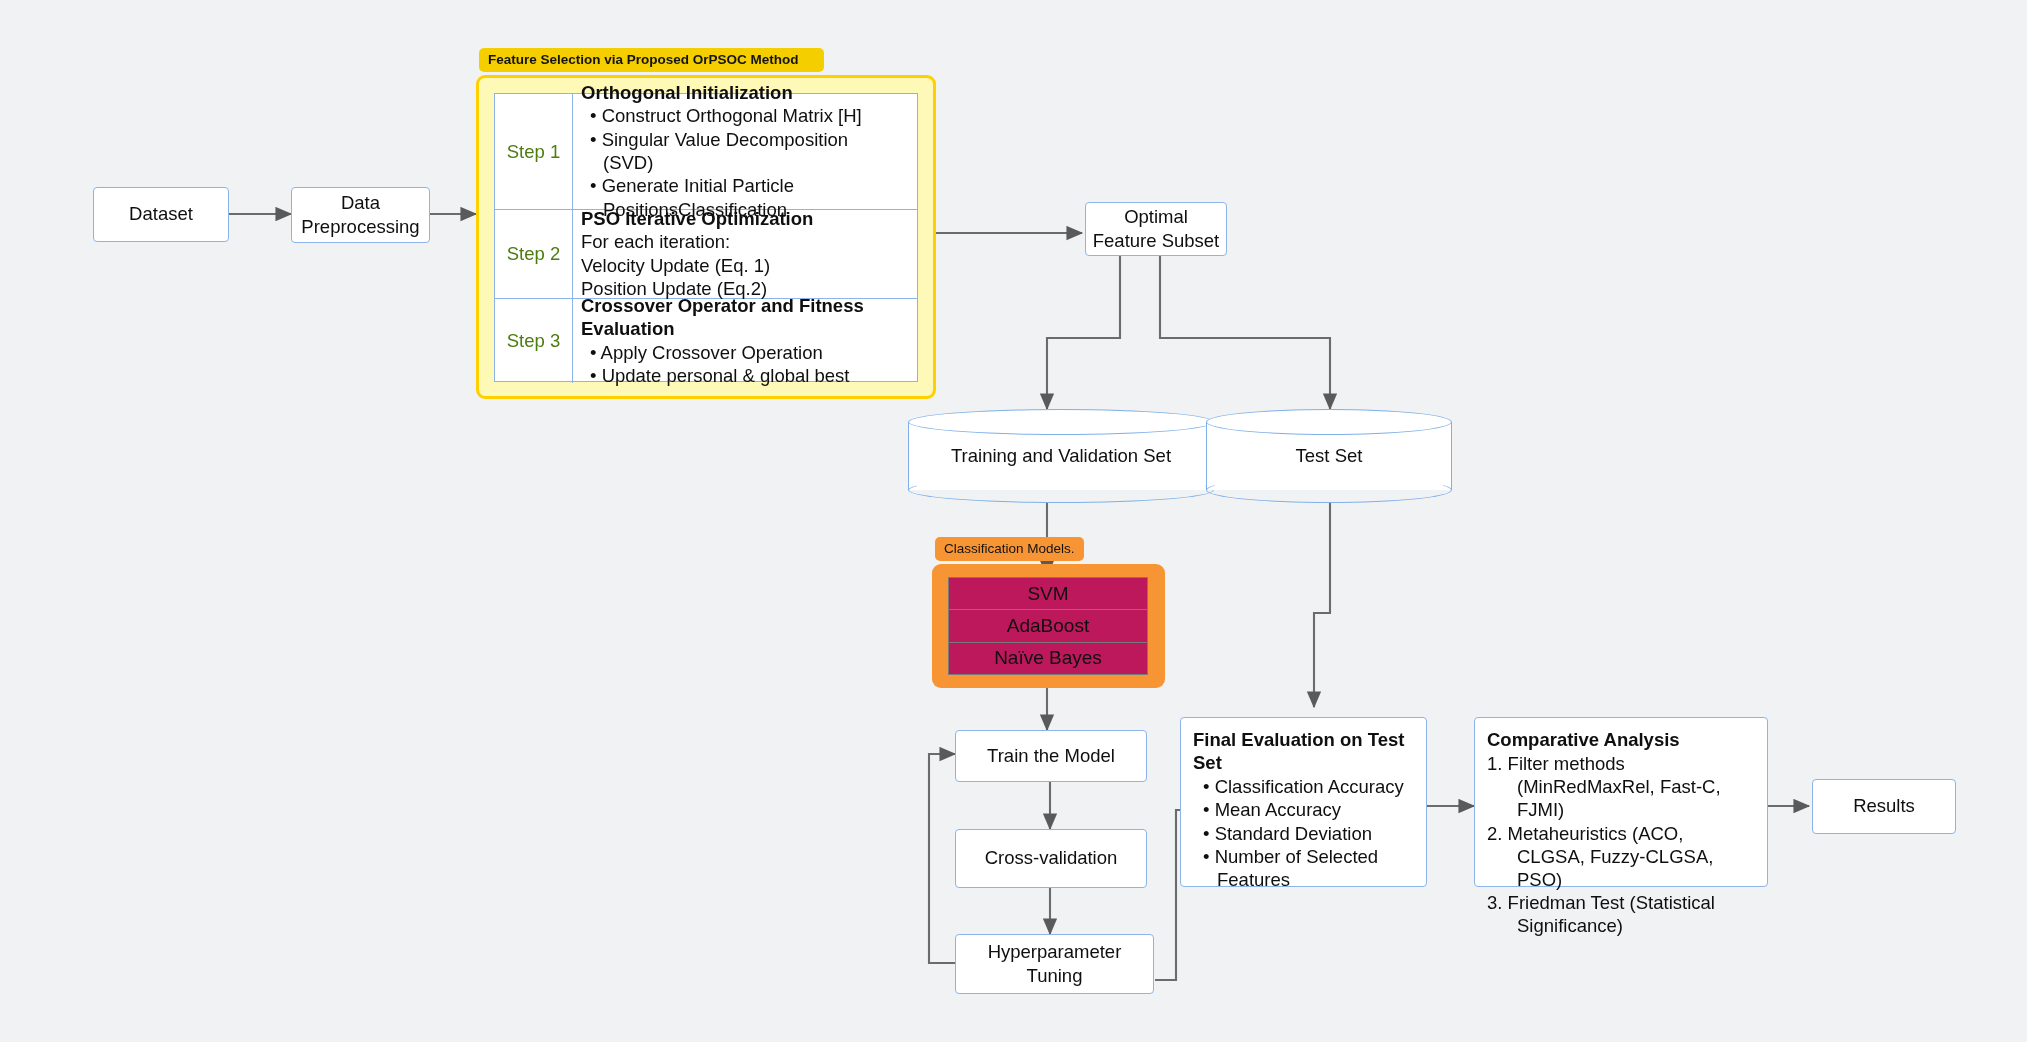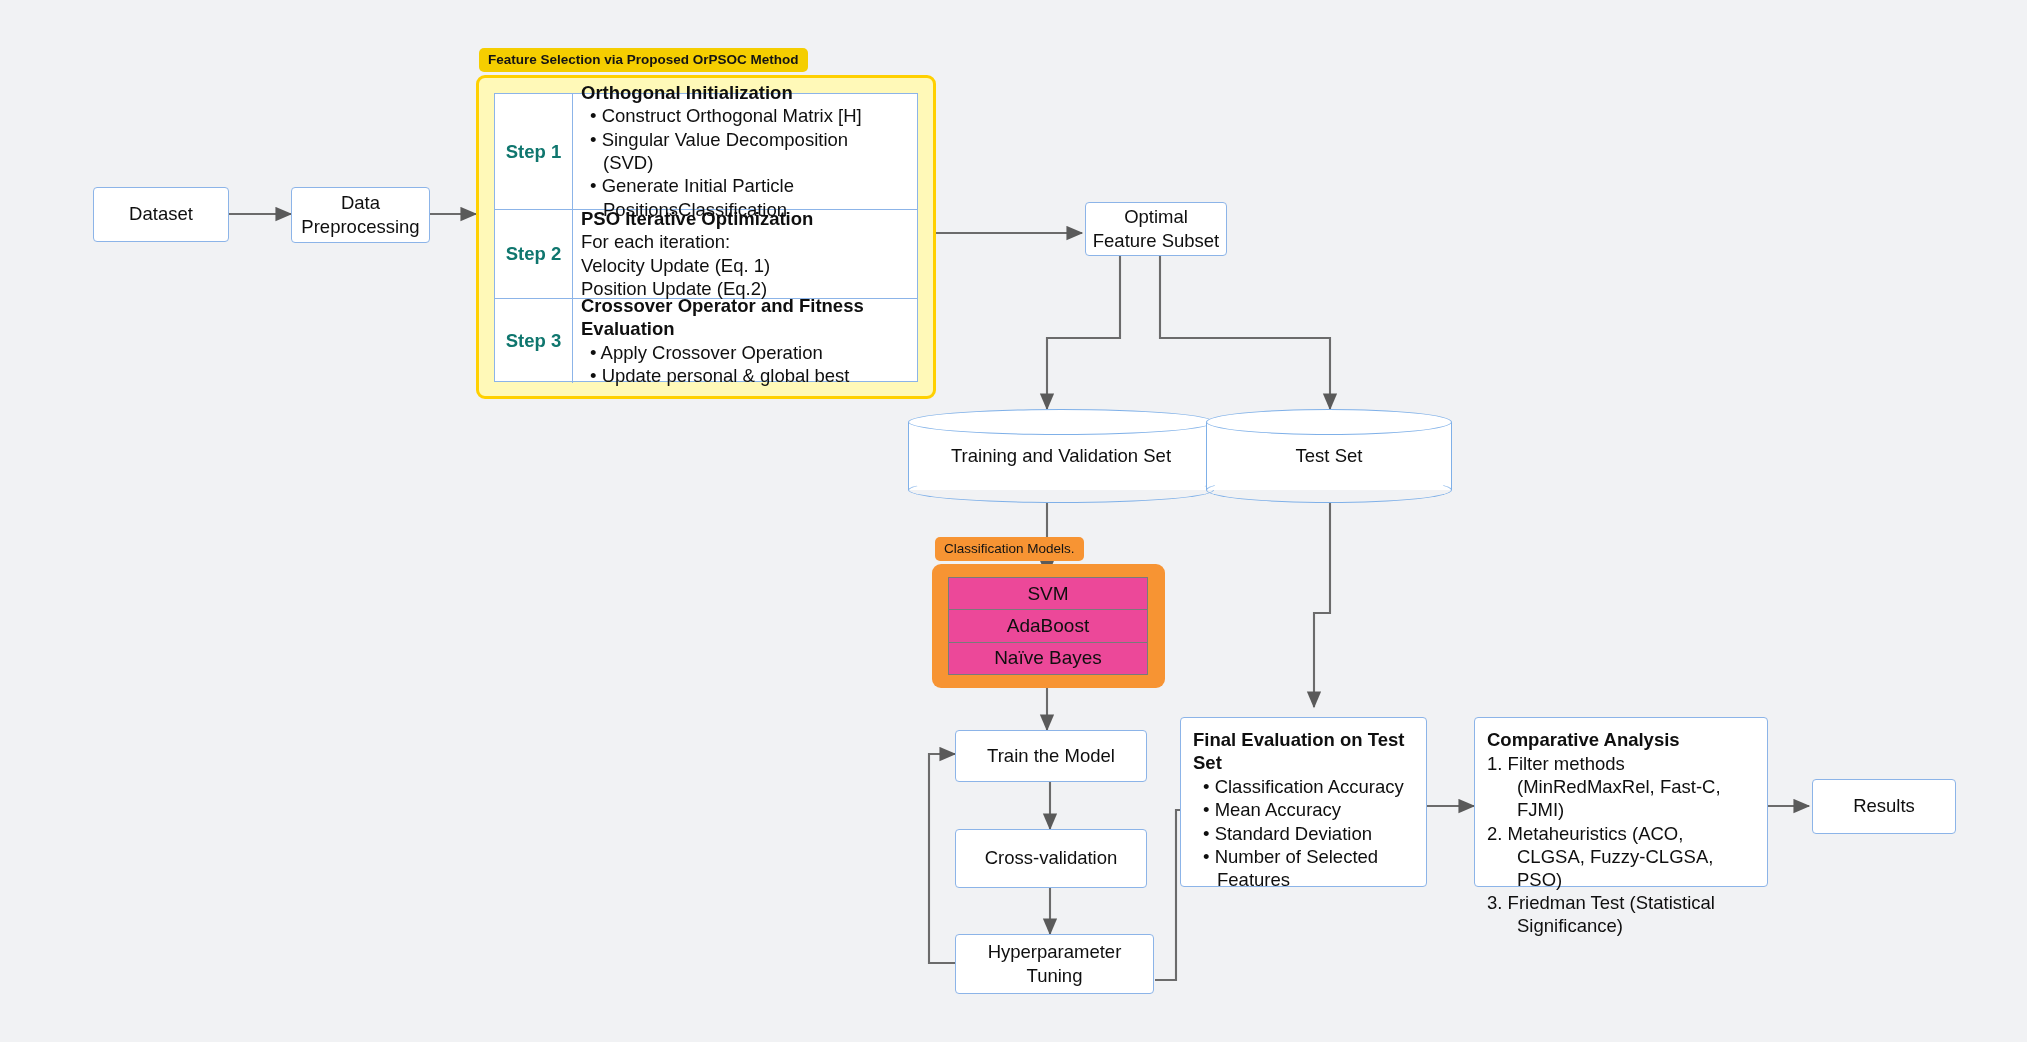--- a/index.html
+++ b/index.html
@@ -33,39 +33,39 @@
     border-radius:9px;
     box-sizing:border-box;
   }
   .tag-yellow{
     position:absolute;
     background:#f5ce00;
     border-radius:5px;
     color:#141414;
     font-size:13.5px;
     font-weight:600;
-    padding:4px 9px 5px 9px;
+    padding:4px 25px 5px 9px;
     white-space:nowrap;
     box-sizing:border-box;
   }
 
   
   .steps{
     position:absolute;
     background:#ffffff;
     border:1.4px solid #8cb4e8;
     box-sizing:border-box;
     display:flex;flex-direction:column;
   }
   .step-row{display:flex;flex:0 0 auto;border-bottom:1.4px solid #8cb4e8;box-sizing:border-box;}
   .step-row:last-child{border-bottom:none;}
   .step-label{
     flex:0 0 78px;
     display:flex;align-items:center;justify-content:center;
-    font-weight:bold;font-size:18.5px;color:#0f766e;
+    font-weight:normal;font-size:18.5px;color:#4d7c0f;
     border-right:1.4px solid #8cb4e8;
     box-sizing:border-box;
   }
   .step-body{
     flex:1 1 auto;
     padding:6px 16px 7px 8px;
     box-sizing:border-box;
     display:flex;flex-direction:column;justify-content:center;
   }
   .step-title{font-weight:bold;font-size:18.5px;line-height:1.26;color:#0f0f0f;}
@@ -110,21 +110,21 @@
     border-radius:5px;
     color:#141414;
     font-size:13.5px;
     font-weight:400;
     padding:4px 9px 5px 9px;
     white-space:nowrap;
     box-sizing:border-box;
   }
   .model-table{
     position:absolute;
-    background:#ec4899;
+    background:#be185d;
     border:1.4px solid #7a7a7a;
     box-sizing:border-box;
     display:flex;flex-direction:column;
   }
   .model-row{
     flex:1 1 0;
     display:flex;align-items:center;justify-content:center;
     border-bottom:1.4px solid #7a7a7a;
     font-size:19px;color:#0f0f0f;
     box-sizing:border-box;

